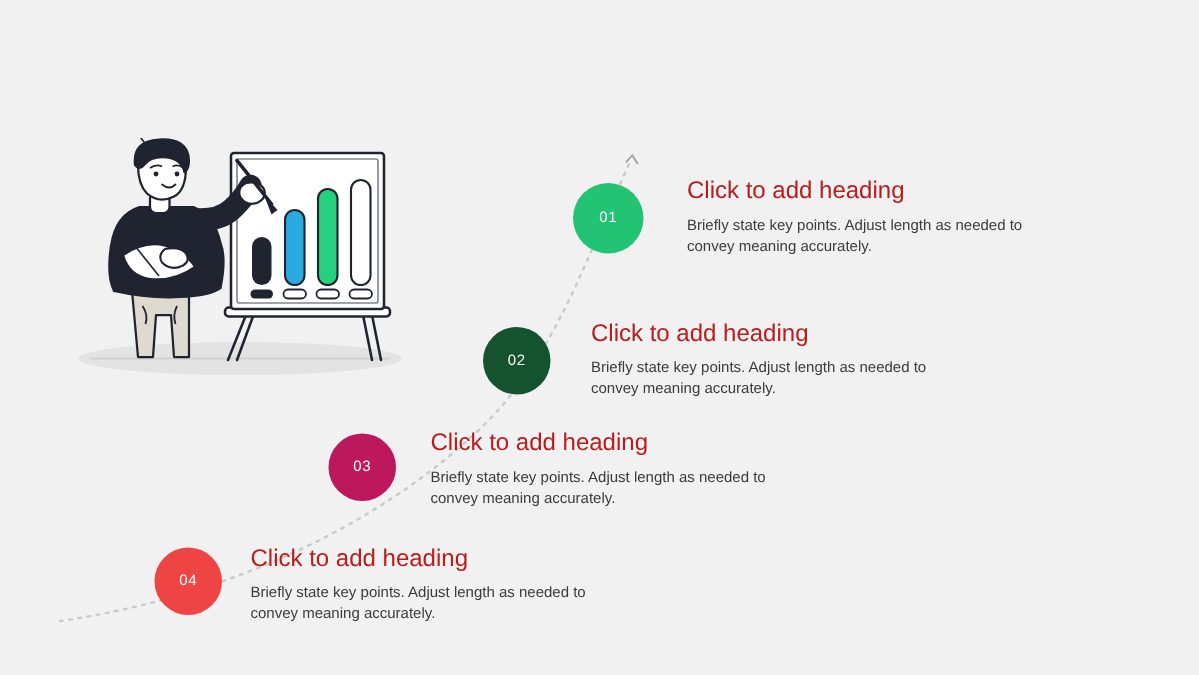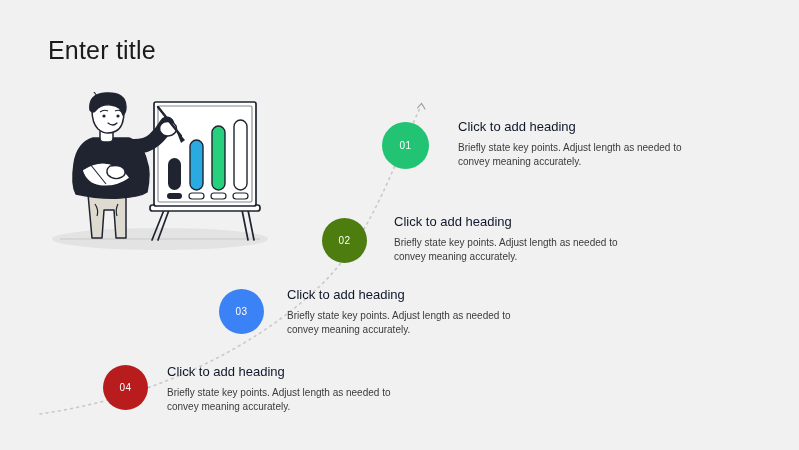--- a/index.html
+++ b/index.html
@@ -56,39 +56,38 @@
     justify-content: center;
     color: #ffffff;
     font-size: 10px;
     font-weight: 400;
     letter-spacing: 0.5px;
   }
   .step-text {
     position: absolute;
   }
   .step-heading {
-    font-size: 13px;
-    color: #0f172a;
+    font-size: 16px;
+    color: #b91c1c;
     font-weight: 400;
     white-space: nowrap;
     margin-bottom: 7px;
   }
   .step-body {
     font-size: 10px;
     line-height: 1.42;
     color: #3b3b3b;
     width: 252px;
   }
 </style>
 </head>
 <body>
 
 <div id="slide">
 
-  <div id="page-title">Enter title</div>
 
   <svg id="path-layer" viewBox="0 0 799 450" width="799" height="450">
     <path d="M 40 414 C 150 398, 250 352, 320 286 C 372 236, 392 168, 420 108" fill="none" stroke="#c9c9c9" stroke-width="1.6" stroke-dasharray="1.8 4.4" stroke-linecap="round"></path>
     <g stroke="#9a9a9a" stroke-width="1.1" fill="none" stroke-linecap="round">
       <path d="M 417.5 108 L 421.5 103.5 L 425 109"></path>
     </g>
   </svg>
 
   <svg id="illustration" viewBox="0 0 224 160" width="224" height="160">
 
@@ -164,41 +163,41 @@
     <div class="step-badge" style="left:0; top:0; width:47px; height:47px; background:#22c372;">
       <span>01</span>
     </div>
     <div class="step-text" style="left:76px; top:-3px;">
       <div class="step-heading">Click to add heading</div>
       <div class="step-body">Briefly state key points. Adjust length as needed to convey meaning accurately.</div>
     </div>
   </div>
 
   <div class="step" style="left:322px; top:218px;">
-    <div class="step-badge" style="left:0; top:0; width:45px; height:45px; background:#4d7c0f;">
+    <div class="step-badge" style="left:0; top:0; width:45px; height:45px; background:#14532d;">
       <span>02</span>
     </div>
     <div class="step-text" style="left:72px; top:-4px;">
       <div class="step-heading">Click to add heading</div>
       <div class="step-body">Briefly state key points. Adjust length as needed to convey meaning accurately.</div>
     </div>
   </div>
 
   <div class="step" style="left:219px; top:289px;">
-    <div class="step-badge" style="left:0; top:0; width:45px; height:45px; background:#3b82f6;">
+    <div class="step-badge" style="left:0; top:0; width:45px; height:45px; background:#be185d;">
       <span>03</span>
     </div>
     <div class="step-text" style="left:68px; top:-2px;">
       <div class="step-heading">Click to add heading</div>
       <div class="step-body">Briefly state key points. Adjust length as needed to convey meaning accurately.</div>
     </div>
   </div>
 
   <div class="step" style="left:103px; top:365px;">
-    <div class="step-badge" style="left:0; top:0; width:45px; height:45px; background:#b91c1c;">
+    <div class="step-badge" style="left:0; top:0; width:45px; height:45px; background:#ef4444;">
       <span>04</span>
     </div>
     <div class="step-text" style="left:64px; top:-1px;">
       <div class="step-heading">Click to add heading</div>
       <div class="step-body">Briefly state key points. Adjust length as needed to convey meaning accurately.</div>
     </div>
   </div>
 
 </div>
 

